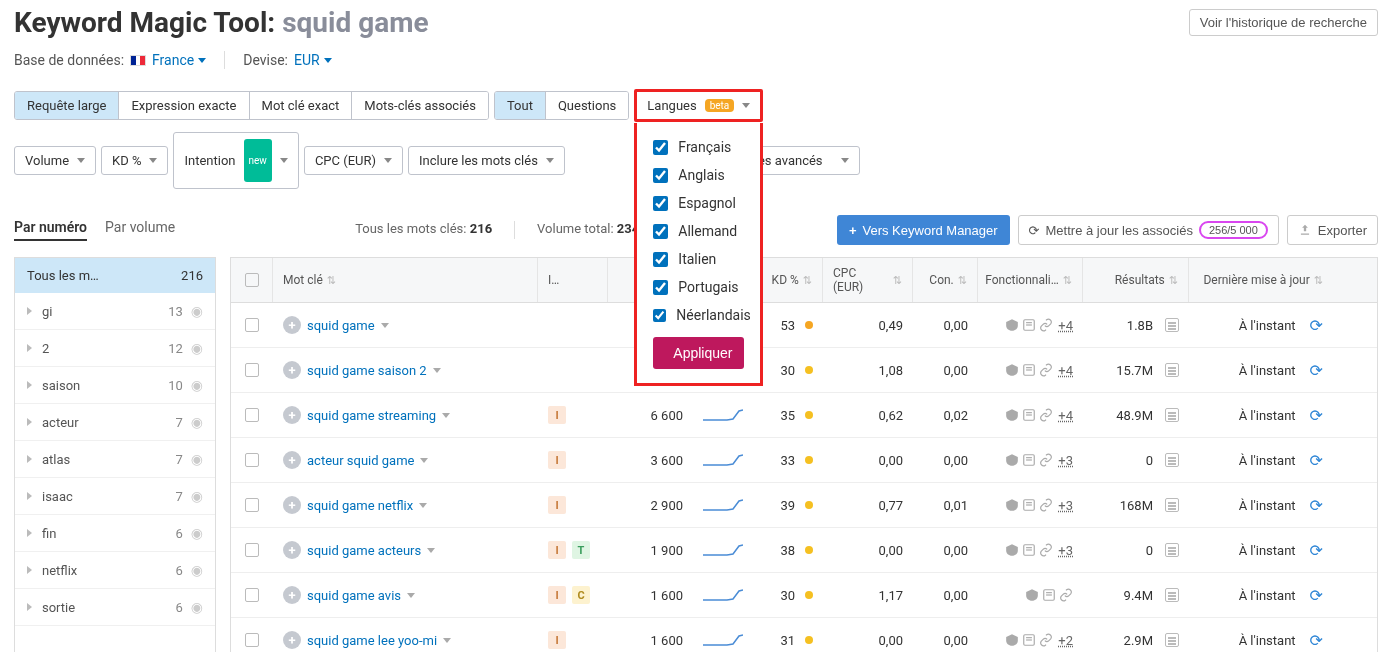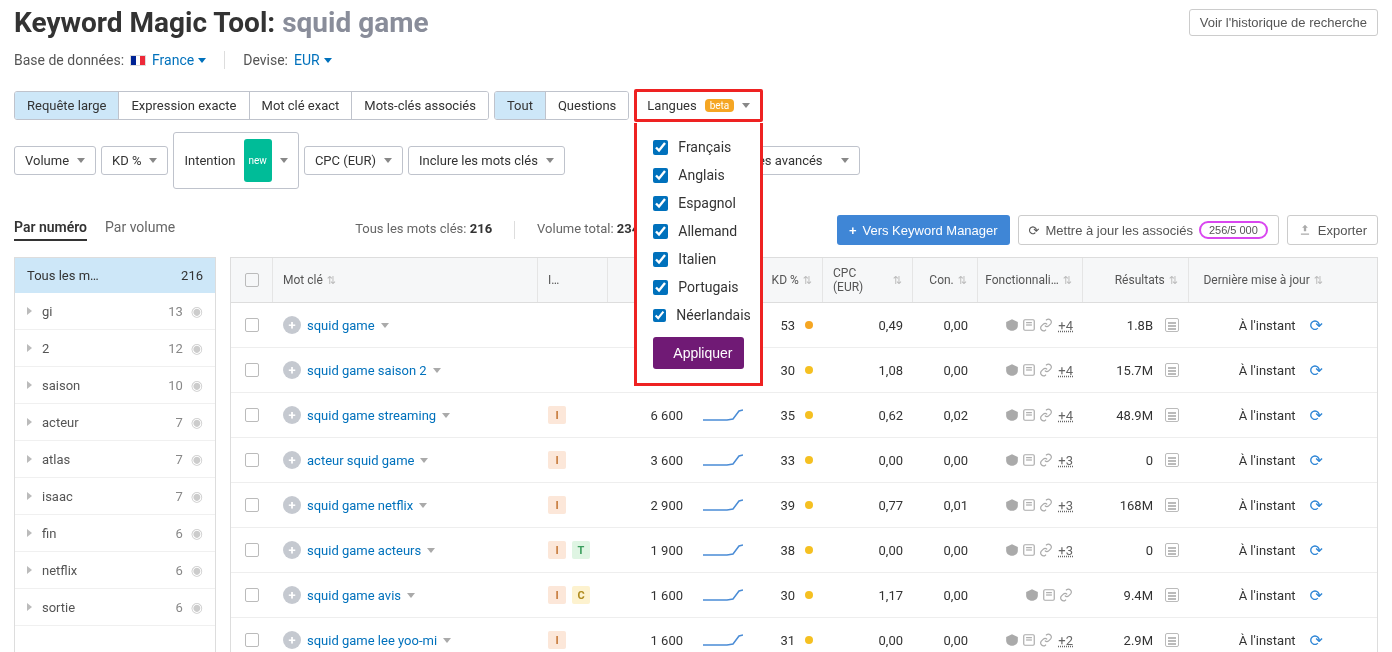--- a/index.html
+++ b/index.html
@@ -30,21 +30,21 @@
 .dd-btn { border: 1px solid #bfc3cc; background: #fff; padding: 6px 10px; border-radius: 3px; cursor: pointer; display: inline-flex; align-items: center; gap: 8px; color: #333; }
 .badge-new { background: #00bc98; color: #fff; font-size: 10px; padding: 16px 5px; border-radius: 3px; }
 .badge-beta { background: #f5a623; color: #fff; font-size: 10px; padding: 1px 5px; border-radius: 4px; }
 
 
 .lang-wrap { position: relative; border: 3px solid #e22; border-radius: 2px; }
 .lang-wrap .dd-btn { border: none; }
 .lang-menu { position: absolute; top: 31px; left: -3px; right: -3px; background: #fff; border: 3px solid #e22; border-top: none; padding: 10px 16px 14px 16px; z-index: 100; }
 .lang-opt { display: flex; align-items: center; gap: 10px; padding: 6px 0; font-size: 14px; color: #333; cursor: pointer; }
 .lang-opt input { accent-color: #0071bc; width: 15px; height: 15px; }
-.apply-btn { margin-top: 8px; background: #701a75; color: #fff; border: none; padding: 8px 20px; border-radius: 3px; font-size: 14px; cursor: pointer; width: 100%; }
+.apply-btn { margin-top: 8px; background: #be185d; color: #fff; border: none; padding: 8px 20px; border-radius: 3px; font-size: 14px; cursor: pointer; width: 100%; }
 
 
 .stats-row { display: flex; align-items: center; padding: 8px 0 12px 0; }
 .sort-tabs { display: flex; gap: 18px; font-size: 14px; color: #666; }
 .sort-tabs .tab { cursor: pointer; padding-bottom: 4px; }
 .sort-tabs .tab.active { color: #333; border-bottom: 2px solid #333; font-weight: 600; }
 .stats-mid { display: flex; gap: 22px; color: #666; margin-left: 180px; font-size: 13px; }
 .stats-mid b { color: #333; font-weight: 700; }
 .stats-right { margin-left: auto; display: flex; gap: 8px; }
 .primary-btn { background: #3f86d6; color: #fff; border: none; padding: 6px 12px; border-radius: 3px; cursor: pointer; display: inline-flex; align-items: center; gap: 6px; font-size: 13px; }

